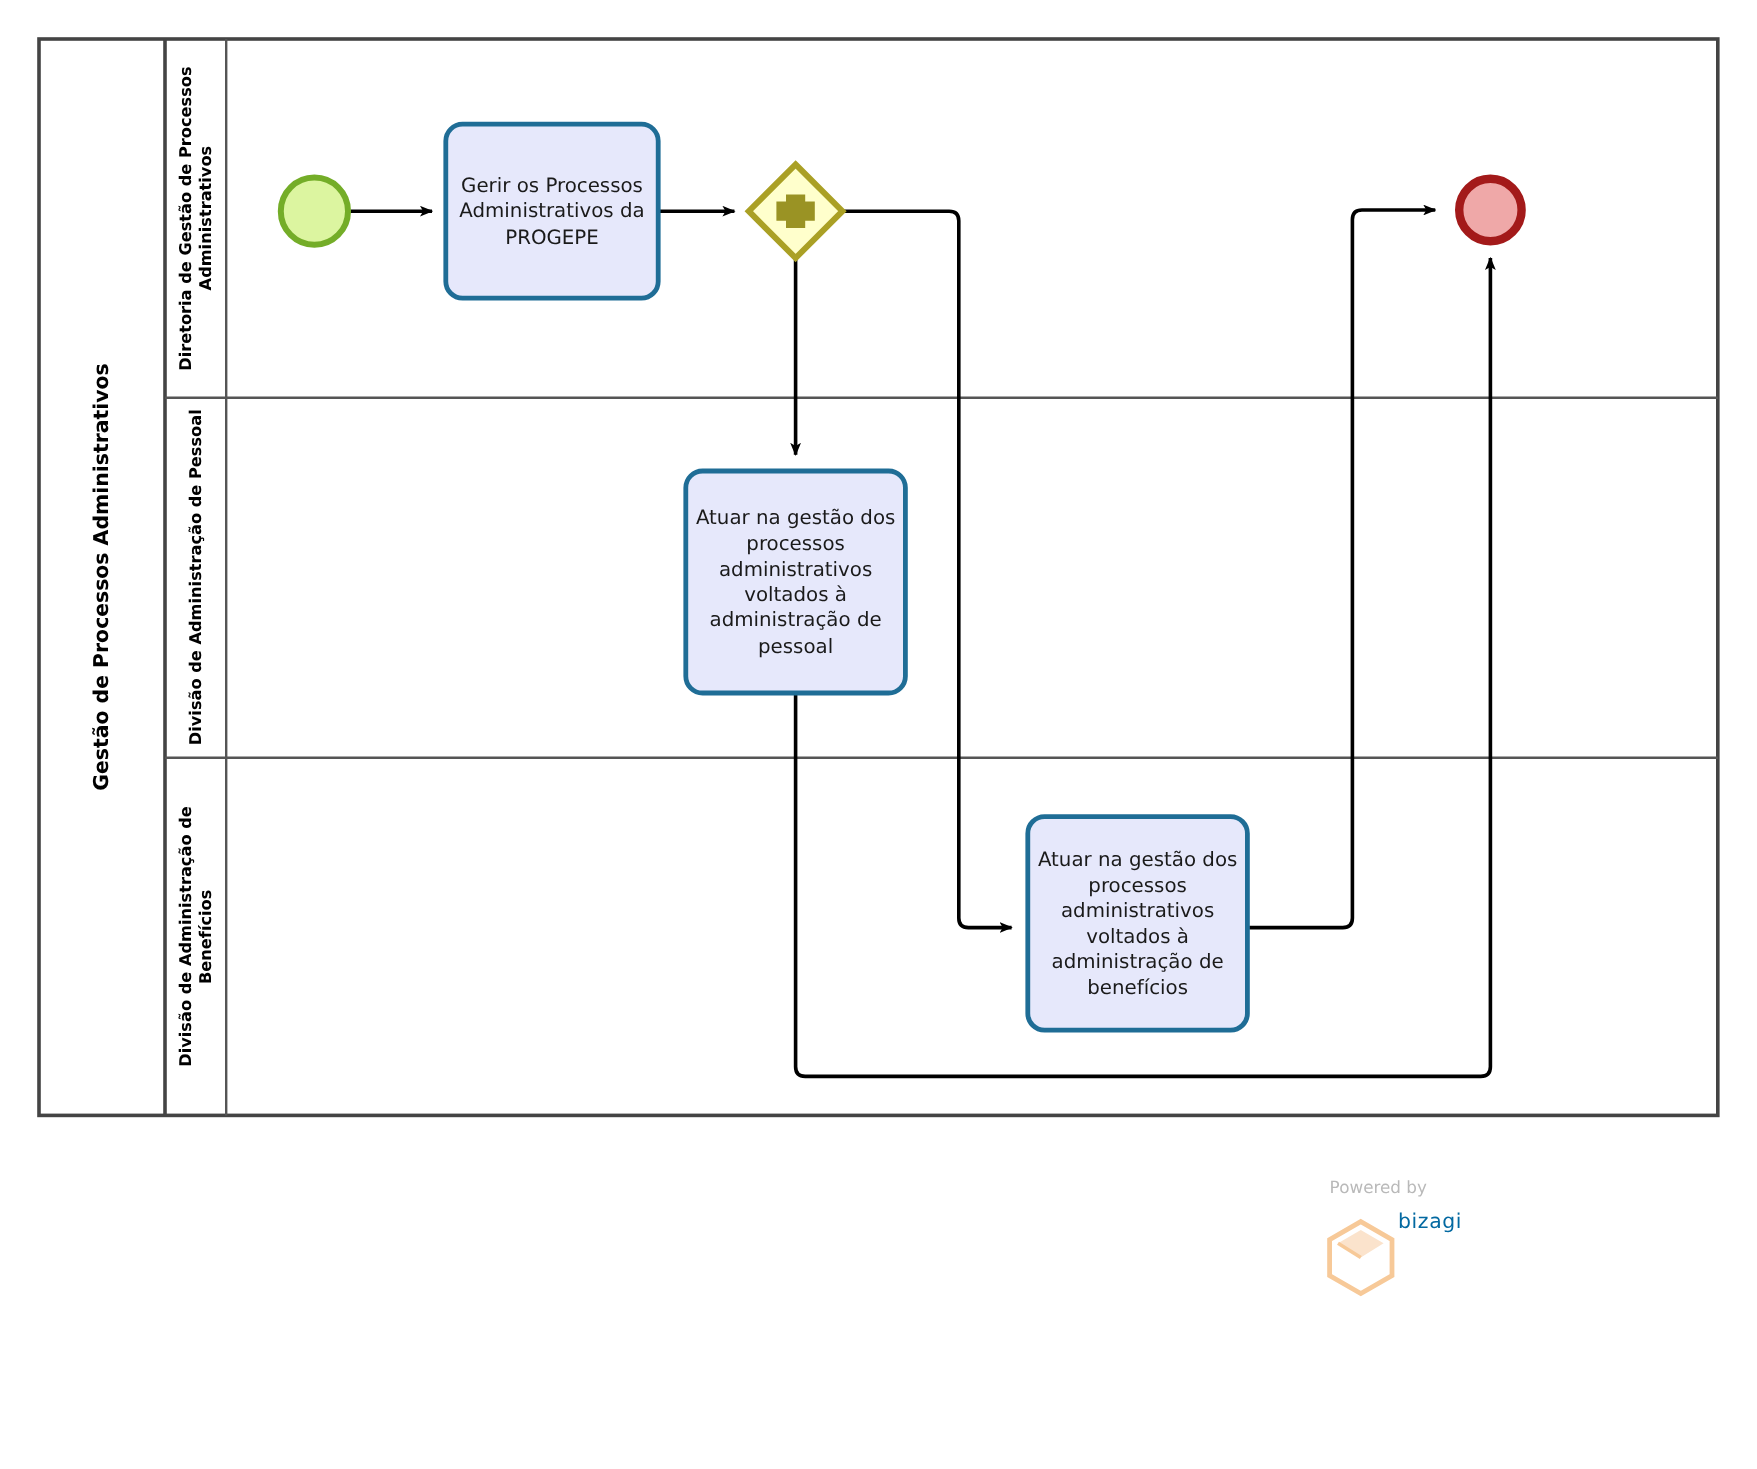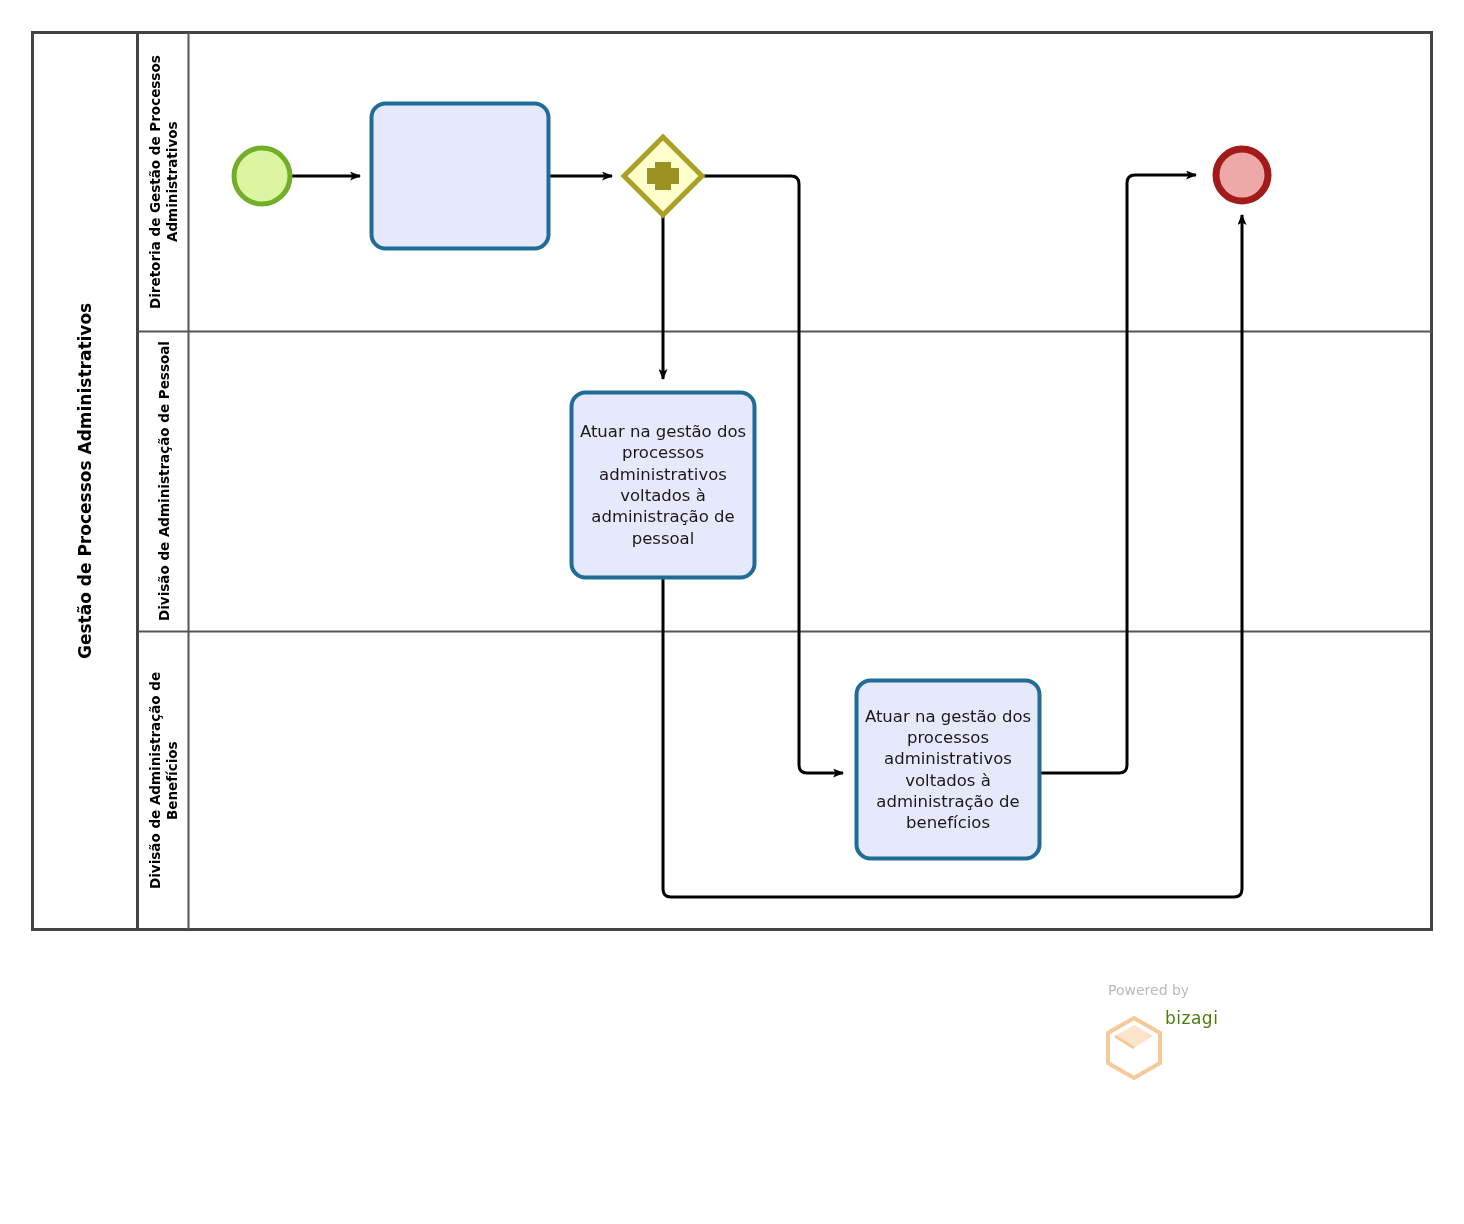--- a/index.html
+++ b/index.html
@@ -77,21 +77,21 @@
     top: 0px;
     font-size: 14px;
     color: #b9b9b9;
     font-family: "DejaVu Sans", sans-serif;
   }
   .bizagi .brand {
     position: absolute;
     left: 62px;
     top: 26px;
     font-size: 17px;
-    color: #4d7c0f;
+    color: #0369a1;
     letter-spacing: 0.5px;
   }
   .bizagi .modeler {
     position: absolute;
     left: 60px;
     top: 42px;
     font-size: 43px;
     color: #f5cb9a;
     letter-spacing: -0.5px;
     line-height: 1;
@@ -165,20 +165,21 @@
       <circle cx="1242" cy="175" r="26" fill="#EFA8A8" stroke="#A31A1A" stroke-width="7"></circle>
     </g>
   </svg>
 
   <div class="pool-label" style="left:32px; top:32px; width:106px; height:898px;">Gestão de Processos Administrativos</div>
 
   <div class="lane-label" style="left:139px; top:34px; width:50px; height:296px;">Diretoria de Gestão de Processos Administrativos</div>
   <div class="lane-label" style="left:139px; top:333px; width:50px; height:297px;">Divisão de Administração de Pessoal</div>
   <div class="lane-label" style="left:139px; top:633px; width:50px; height:295px;">Divisão de Administração de Benefícios</div>
 
+  <div class="node-label" style="left:378px; top:110px; width:164px; height:132px;">Gerir os Processos Administrativos da PROGEPE</div>
 
   <div class="node-label" style="left:578px; top:399px; width:170px; height:172px;">Atuar na gestão dos processos administrativos voltados à administração de pessoal</div>
 
   <div class="node-label" style="left:863px; top:687px; width:170px; height:165px;">Atuar na gestão dos processos administrativos voltados à administração de benefícios</div>
 
   <div class="bizagi">
     <div class="powered">Powered by</div>
     <svg class="hexlogo" width="62" height="66" viewBox="0 0 62 66">
       <polygon points="31,3 57,18 57,48 31,63 5,48 5,18" fill="none" stroke="#F7C998" stroke-width="4"></polygon>
       <polygon points="31,10 50,21 31,33 12,21" fill="#FBE3CC"></polygon>

